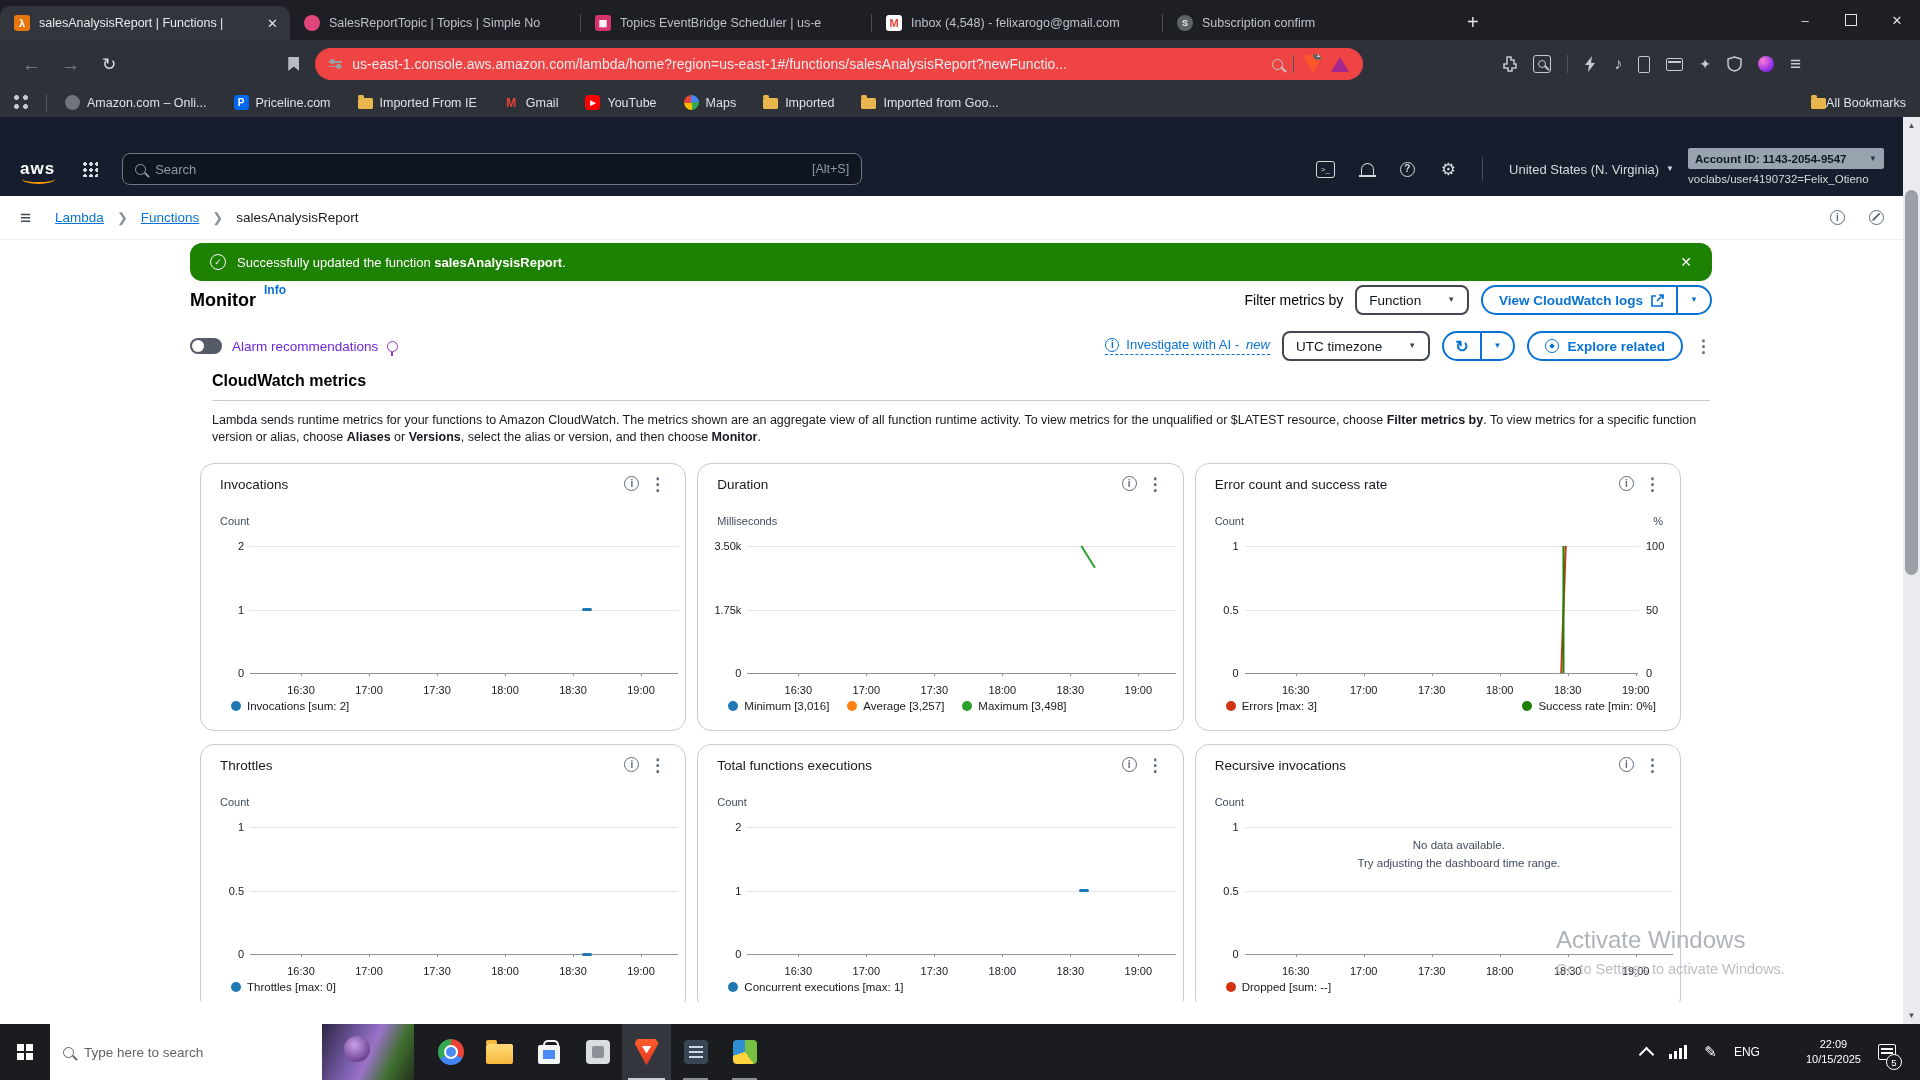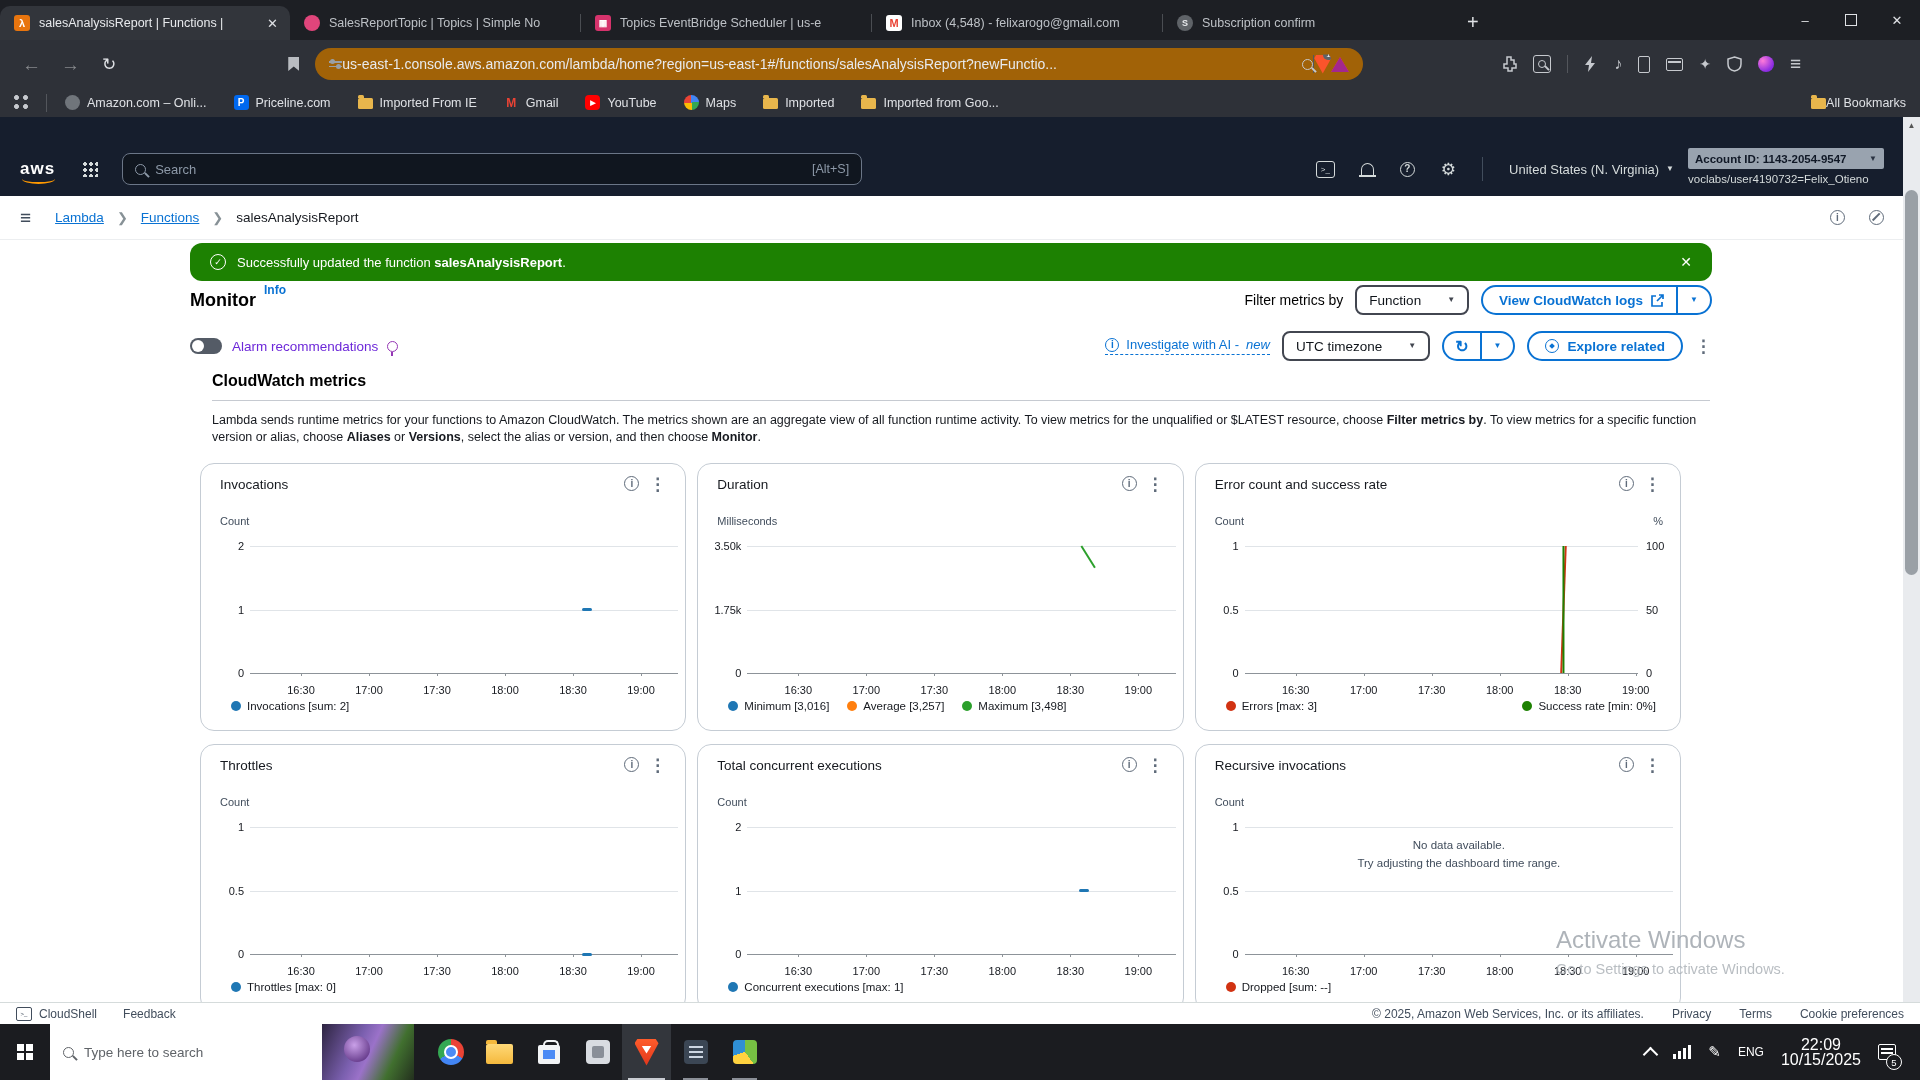--- a/index.html
+++ b/index.html
@@ -23,22 +23,22 @@
   .fav-globe{background:#5f6368;color:#e8eaed;border-radius:50%;font-size:9px;}
   .newtab{color:#dfe1e5;font-size:20px;margin:0 0 8px 14px;line-height:1;}
   .win-controls{margin-left:auto;display:flex;height:40px;align-items:center;}
   .win-btn{width:46px;height:40px;display:flex;align-items:center;justify-content:center;color:#dfe1e5;font-size:13px;}
   .maxbox{width:10px;height:10px;border:1.4px solid #dfe1e5;}
   
   .toolbar{position:absolute;left:0;top:40px;width:100%;height:48px;background:#2e3138;display:flex;align-items:center;box-sizing:border-box;padding:0 16px;}
   .nav-ic{font-size:19px;color:#87898d;line-height:1;}
   .nav-ic.lit{color:#dfe1e5;}
   .flagmark{width:11px;height:14px;background:#b9bcc1;clip-path:polygon(0 0,100% 0,100% 100%,50% 68%,0 100%);}
-  .urlbar{margin-left:16px;width:1048px;height:32px;background:#a16207;border-radius:16px;display:flex;align-items:center;
-    padding:0 14px;box-sizing:border-box;color:#dfe1e5;}
+  .urlbar{margin-left:16px;width:1048px;height:32px;background:#ef4444;border-radius:16px;display:flex;align-items:center;
+    padding:0 14px;box-sizing:border-box;color:#dfe1e5;gap:10px;}
   .url-text{flex:1;font-size:14px;color:#e8eaed;white-space:nowrap;overflow:hidden;}
   .vsep{width:1px;height:18px;background:#53565c;}
   .mag{width:9px;height:9px;border:1.6px solid currentColor;border-radius:50%;position:relative;flex:none;}
   .mag::after{content:"";position:absolute;width:6px;height:1.8px;background:currentColor;right:-5px;bottom:-2px;transform:rotate(45deg);}
   .tune{display:flex;flex-direction:column;gap:3px;width:13px;}
   .tune i{display:block;height:1.6px;background:#9aa0a6;position:relative;}
   .tune i::after{content:"";position:absolute;top:-2px;width:5px;height:5px;border-radius:50%;background:#9aa0a6;}
   .tune i:first-child::after{left:1px;} .tune i:last-child::after{right:1px;}
   .bshield{position:relative;width:17px;height:19px;background:#fb542b;clip-path:polygon(50% 100%,0 20%,12% 0,88% 0,100% 20%);}
   .bbadge{position:absolute;top:-5px;right:-7px;background:#5f6368;color:#fff;font-size:8px;border-radius:6px;padding:1px 3px;line-height:1;}
@@ -209,21 +209,21 @@
   .ic-dark{width:24px;height:24px;background:#3b4654;border-radius:4px;display:flex;flex-direction:column;gap:3px;justify-content:center;padding:0 5px;box-sizing:border-box;}
   .ic-dark i{height:2px;background:#cdd6e2;}
   .ic-media{width:24px;height:24px;border-radius:4px;background:conic-gradient(#76c043 0 40%,#ffd23f 40% 70%,#2f8fd5 70%);}
   .tray{margin-left:auto;display:flex;align-items:center;gap:17px;padding-right:12px;}
   .chevup{width:9px;height:9px;border-left:2px solid #fff;border-top:2px solid #fff;transform:rotate(45deg);margin-top:4px;}
   .sig{display:flex;align-items:flex-end;gap:2px;height:14px;}
   .sig i{width:3px;background:#fff;}
   .sig i:nth-child(1){height:5px;} .sig i:nth-child(2){height:8px;} .sig i:nth-child(3){height:11px;} .sig i:nth-child(4){height:14px;}
   .pen{font-size:15px;}
   .eng{font-size:12px;}
-  .clock{text-align:center;font-size:16px;line-height:15px;}
+  .clock{text-align:center;font-size:11px;line-height:15px;margin-left:29px;}
   .action-ic{width:18px;height:16px;border:1.6px solid #fff;border-radius:2px;position:relative;box-sizing:border-box;}
   .action-ic::after{content:"";position:absolute;left:2px;top:3px;right:2px;height:1.6px;background:#fff;box-shadow:0 4px 0 #fff;}
   .badge5{position:absolute;right:6px;bottom:2px;width:16px;height:16px;border-radius:50%;background:#1b1c20;border:1.5px solid #fff;
     color:#fff;font-size:9.5px;display:flex;align-items:center;justify-content:center;box-sizing:border-box;}
   .traywrap{position:relative;display:flex;align-items:center;}
 </style>
 </head>
 <body>
 
 <div class="screen">
@@ -607,21 +607,21 @@
           <div class="dashpt" style="background: rgb(31, 119, 180); left: 331.6px; top: 125.5px;"></div>
         </div>
         <div class="legend">
           <span class="lgitem">
             <span class="lgdot" style="background: rgb(31, 119, 180);"></span>
             <span>Throttles [max: 0]</span>
           </span>
         </div>
       </div>
       <div class="chart-card">
-        <div class="chart-title">Total concurrent executions</div>
+        <div class="chart-title">Total functions executions</div>
         <span class="circle-i chart-info">i</span>
         <span class="kebab chart-kebab">⋮</span>
         <div class="axis-lab l">Count</div>
         <div class="plot" style="right: 7px;">
           <div class="gline" style="top: 0px;"></div>
           <span class="ytick l" style="top: -6px;">2</span>
           <div class="gline" style="top: 63.5px;"></div>
           <span class="ytick l" style="top: 57.5px;">1</span>
           <div class="gline axis" style="top: 127px;"></div>
           <span class="ytick l" style="top: 121px;">0</span>
@@ -683,33 +683,20 @@
         </div>
       </div>
     </div>
 
   <div class="scrollv">
     <span class="scroll-btn" style="top:0">▲</span>
     <span class="scroll-thumb"></span>
     <span class="scroll-btn" style="bottom:0">▼</span>
   </div>
 
-  <div class="aws-footer">
-    <span class="foot-item">
-      <span class="cs-ic">&gt;_</span>
-      <span>CloudShell</span>
-    </span>
-    <span class="foot-item">Feedback</span>
-    <span class="foot-right">
-      <span>© 2025, Amazon Web Services, Inc. or its affiliates.</span>
-      <span>Privacy</span>
-      <span>Terms</span>
-      <span>Cookie preferences</span>
-    </span>
-  </div>
 
   <div class="watermark">
     <div class="wm1">Activate Windows</div>
     <div class="wm2">Go to Settings to activate Windows.</div>
   </div>
 
   <div class="taskbar">
     <span class="start">
       <span class="winlogo">
           <i></i>

